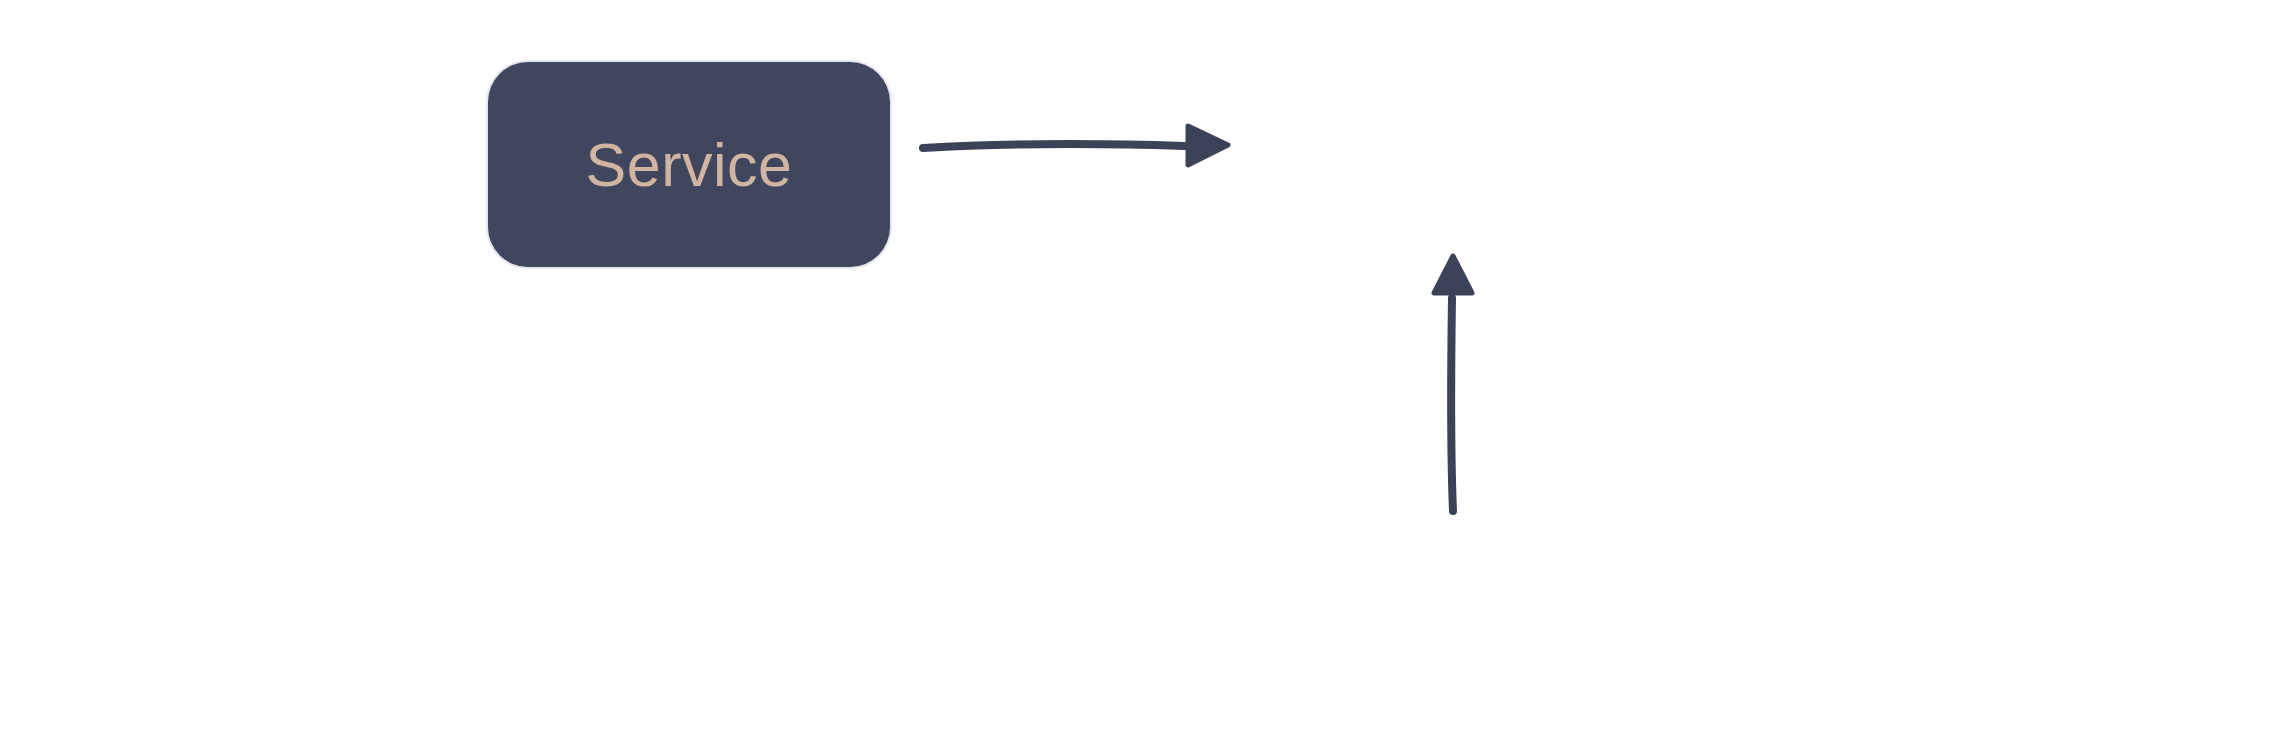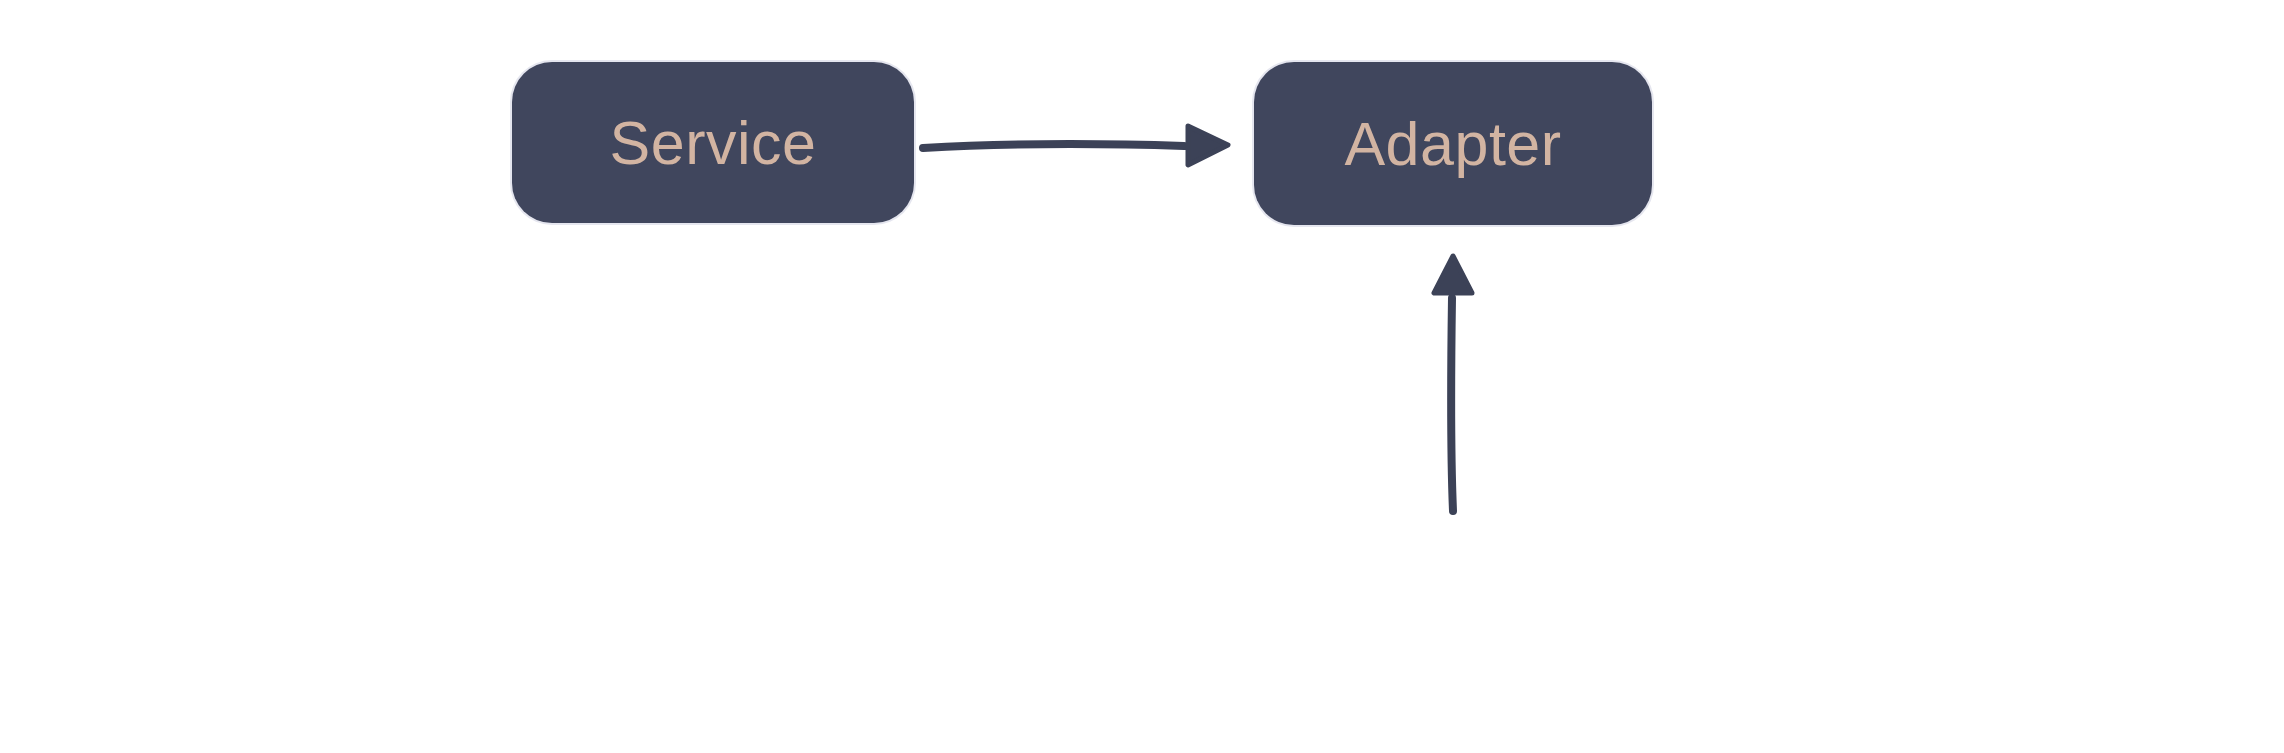--- a/index.html
+++ b/index.html
@@ -37,21 +37,21 @@
   }
   .node-label {
     color: var(--node-label, #d2b4a2);
     font-size: 61px;
     font-weight: 500;
     letter-spacing: 0.5px;
     white-space: nowrap;
     line-height: 1;
     transform: translateY(1px);
   }
-  .node-service        { left: 512px;  top: 62px;  width: 402px; height: 161px; }
+  .node-service        { left: 488px;  top: 62px;  width: 402px; height: 205px; }
   .node-adapter        { left: 1254px; top: 62px;  width: 398px; height: 163px; }
   .node-actual-adapter { left: 1205px; top: 547px; width: 498px; height: 160px; }
 
   .edge-line {
     fill: none;
     stroke: var(--arrow, #3c4257);
     stroke-linecap: round;
   }
   .edge-head {
     fill: var(--arrow, #3c4257);
@@ -75,18 +75,15 @@
     <g>
       <path class="edge-line" d="M 1453 511 C 1450 440, 1451 365, 1452 298" stroke-width="8"></path>
       <path class="edge-head" d="M 1434 293 L 1472 293 L 1453 256 Z"></path>
     </g>
   </svg>
 
   <div class="node node-service">
     <span class="node-label">Service</span>
   </div>
 
-  <div class="node node-adapter">
-    <span class="node-label">Adapter</span>
-  </div>
 
 
 </div>
 
 </body></html>

